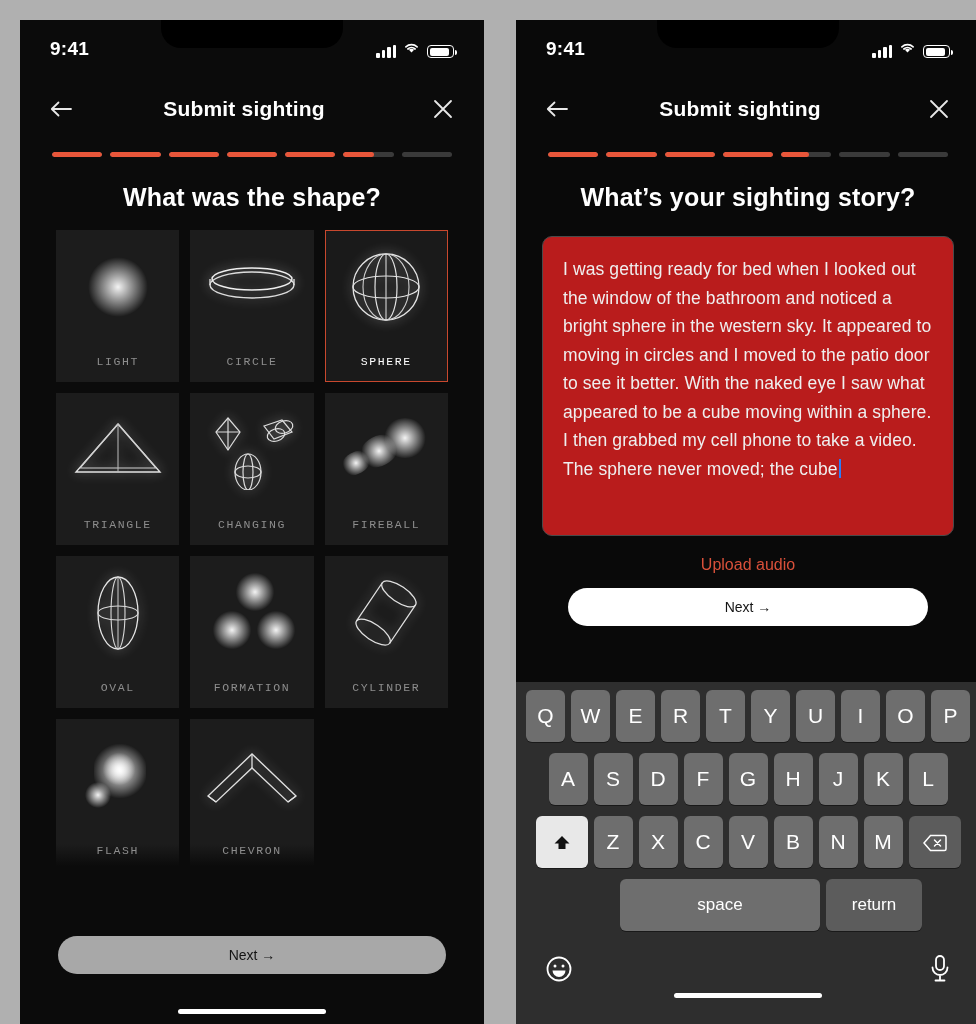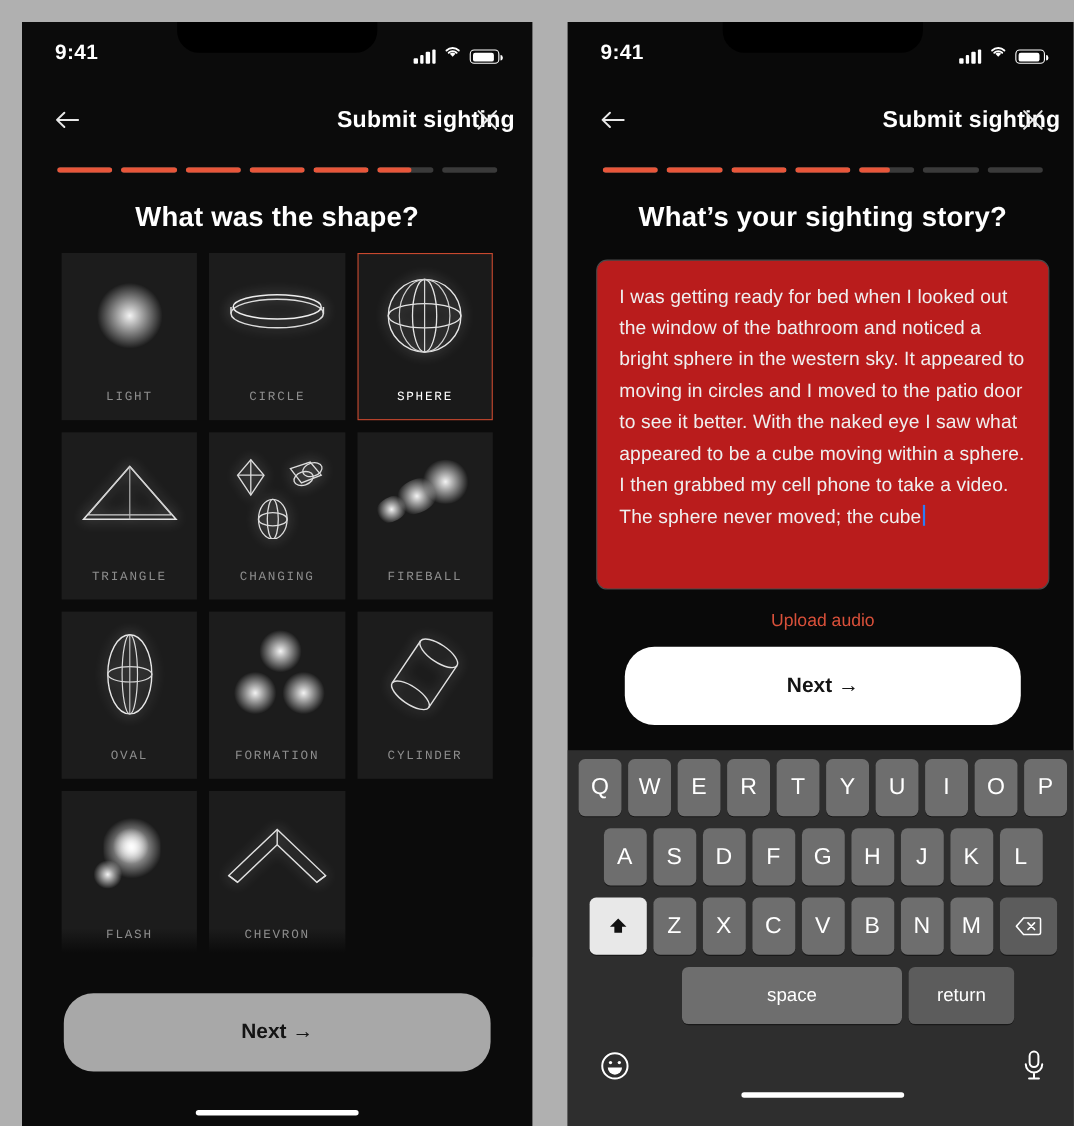--- a/index.html
+++ b/index.html
@@ -60,21 +60,21 @@
     width:2px; height:5px; background:#fff; border-radius:0 2px 2px 0;
   }
   .batt b { display:block; height:100%; width:88%; background:#fff; border-radius:2px; }
 
   
   .navbar {
     height: 62px; display:flex; align-items:center;
     padding: 0 26px; position: relative;
   }
   .nav-title {
-    position:absolute; left:0; right:16px; text-align:right;
+    position:absolute; left:0; right:16px; text-align:center;
     color:#fff; font-size:21px; font-weight:bold; letter-spacing:.2px;
     pointer-events:none;
   }
   .icon-btn {
     width:30px; height:30px; display:flex; align-items:center; justify-content:center;
     color:#e8e8e8; z-index:2; cursor:pointer; background:none; border:none;
   }
   .icon-btn.close { margin-left:auto; }
   .icon-btn svg { display:block; }
 
@@ -124,22 +124,22 @@
 
   .grid-fade {
     position:absolute; left:0; right:0; bottom:0; height:26px;
     background: linear-gradient(to bottom, rgba(11,11,11,0), #0b0b0b 85%);
     pointer-events:none;
   }
 
   
   .btn-row { position:absolute; left:0; right:0; bottom:54px; padding: 0 38px; }
   .btn-next {
-    width:100%; height:71px; border:none; border-radius:27px;
-    background:#a8a8a8; color:#141414; font-size:19px; font-weight:bold;
+    width:100%; height:38px; border:none; border-radius:27px;
+    background:#a8a8a8; color:#141414; font-size:14px; font-weight:normal;
     cursor:pointer; font-family:"Liberation Sans", sans-serif;
   }
   .btn-next.light { background:#ffffff; }
 
   .home-ind {
     position:absolute; bottom:14px; left:50%; transform:translateX(-50%);
     width:148px; height:5px; border-radius:3px; background:#fff;
   }
 
   

